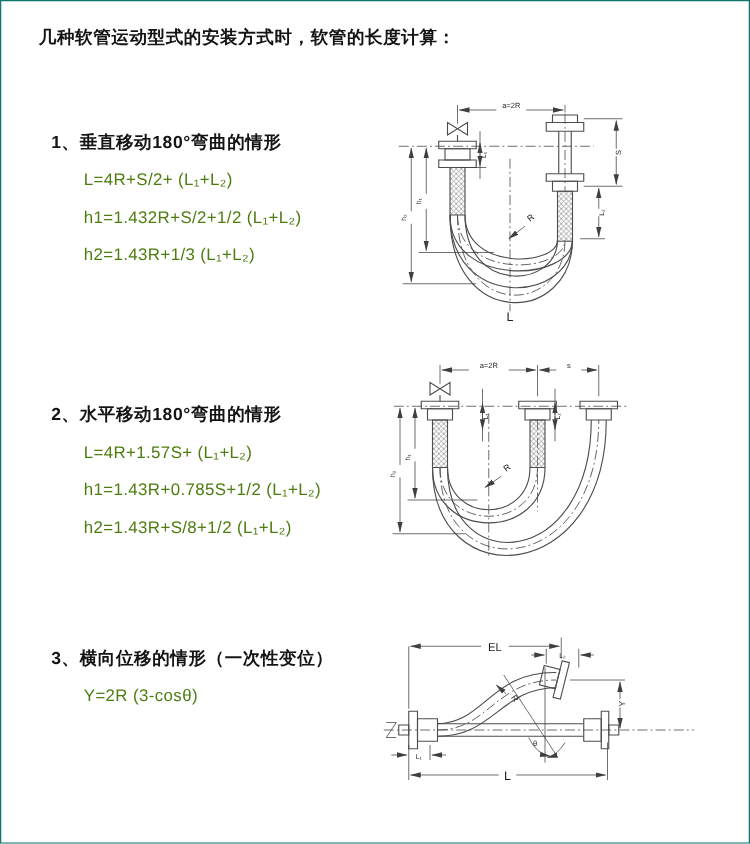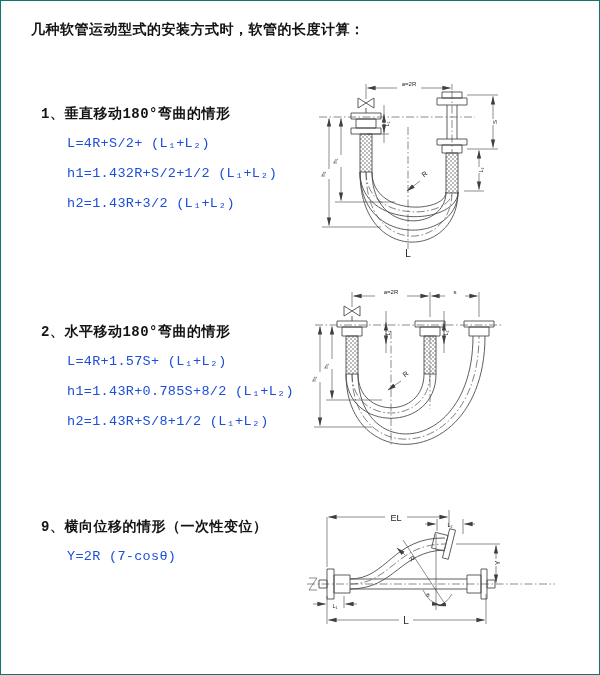--- a/index.html
+++ b/index.html
@@ -2,23 +2,23 @@
 <html><head>
 <meta charset="utf-8">
 <style>
   html,body{margin:0;padding:0;background:#ffffff;}
   .page{
     position:relative;width:600px;height:675px;background:#fff;
     font-family:"Liberation Sans","DejaVu Sans",sans-serif;color:#141414;
     overflow:hidden;border:1px solid #0f766e;box-sizing:border-box;
   }
   .title{position:absolute;left:30px;top:20px;font-size:14px;font-weight:bold;letter-spacing:.5px;}
-  .sec{position:absolute;left:40px;font-family:Liberation Mono, monospace;}
+  .sec{position:absolute;left:40px;}
   .sec .h{font-size:14px;font-weight:bold;letter-spacing:.5px;margin:0 0 6px 0;}
-  .sec .f{font-size:13.5px;margin-left:26px;line-height:30px;letter-spacing:.3px;color:#1d4ed8;white-space:nowrap;}
+  .sec .f{font-size:13.5px;margin-left:26px;line-height:30px;letter-spacing:.3px;color:#4d7c0f;white-space:nowrap;}
   #s1{top:104px}
   #s2{top:322px}
   #s3{top:517px}
   .dgm{position:absolute;}
   #d1{left:308px;top:78px;width:280px;height:184px}
   #d2{left:306px;top:286px;width:287px;height:172px}
   #d3{left:298px;top:503px;width:300px;height:147px}
   svg{display:block}
   svg line,svg path,svg rect{vector-effect:non-scaling-stroke}
   .draw{stroke:#4d4d4d;stroke-width:.9;fill:none}
@@ -32,33 +32,33 @@
 <body>
 
 <div class="page">
 
   <div class="title">几种软管运动型式的安装方式时，软管的长度计算：</div>
 
   <div class="sec" id="s1">
     <div class="h">1、垂直移动180°弯曲的情形</div>
     <div class="f">L=4R+S/2+ (L₁+L₂)</div>
     <div class="f">h1=1.432R+S/2+1/2 (L₁+L₂)</div>
-    <div class="f">h2=1.43R+3/2 (L₁+L₂)</div>
+    <div class="f">h2=1.43R+1/3 (L₁+L₂)</div>
   </div>
 
   <div class="sec" id="s2">
     <div class="h">2、水平移动180°弯曲的情形</div>
     <div class="f">L=4R+1.57S+ (L₁+L₂)</div>
-    <div class="f">h1=1.43R+0.785S+8/2 (L₁+L₂)</div>
+    <div class="f">h1=1.43R+0.785S+1/2 (L₁+L₂)</div>
     <div class="f">h2=1.43R+S/8+1/2 (L₁+L₂)</div>
   </div>
 
   <div class="sec" id="s3">
-    <div class="h">9、横向位移的情形（一次性变位）</div>
-    <div class="f">Y=2R (7-cosθ)</div>
+    <div class="h">3、横向位移的情形（一次性变位）</div>
+    <div class="f">Y=2R (3-cosθ)</div>
   </div>
 
   <svg class="dgm" id="d1" viewBox="0 0 280 184">
     <defs>
       <marker id="ar1" viewBox="0 0 10 6" markerWidth="9" markerHeight="6" refX="9" refY="3" orient="auto" markerUnits="userSpaceOnUse">
         <path d="M0,0.6 L9.5,3 L0,5.4 Z" fill="#3f3f3f"></path>
       </marker>
       <pattern id="hp1" width="4" height="4" patternUnits="userSpaceOnUse">
         <path d="M0,4 L4,0 M0,0 L4,4" stroke="#8d8d8d" stroke-width="0.6"></path>
       </pattern>

